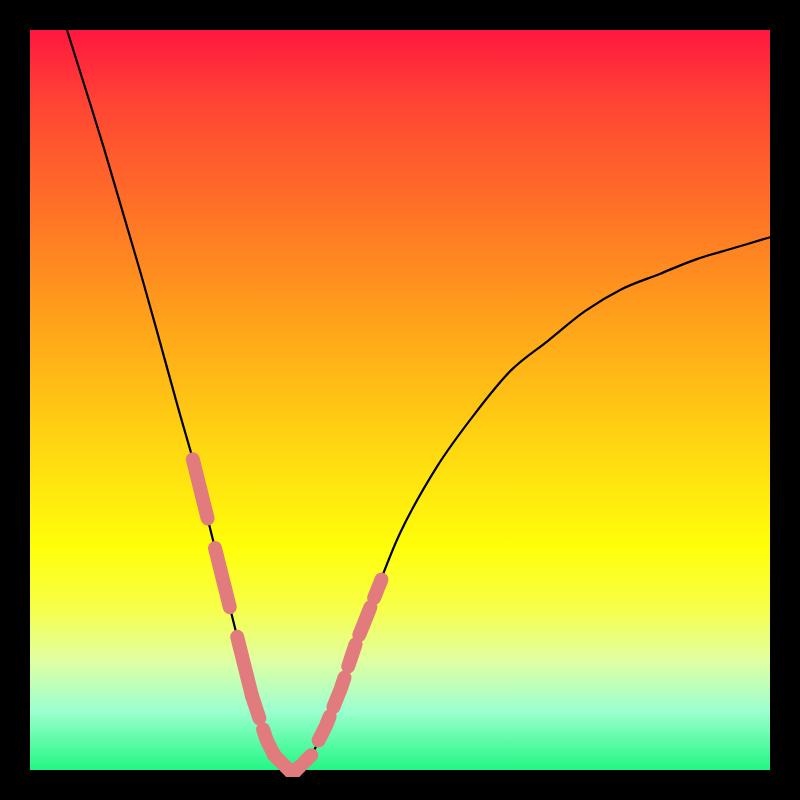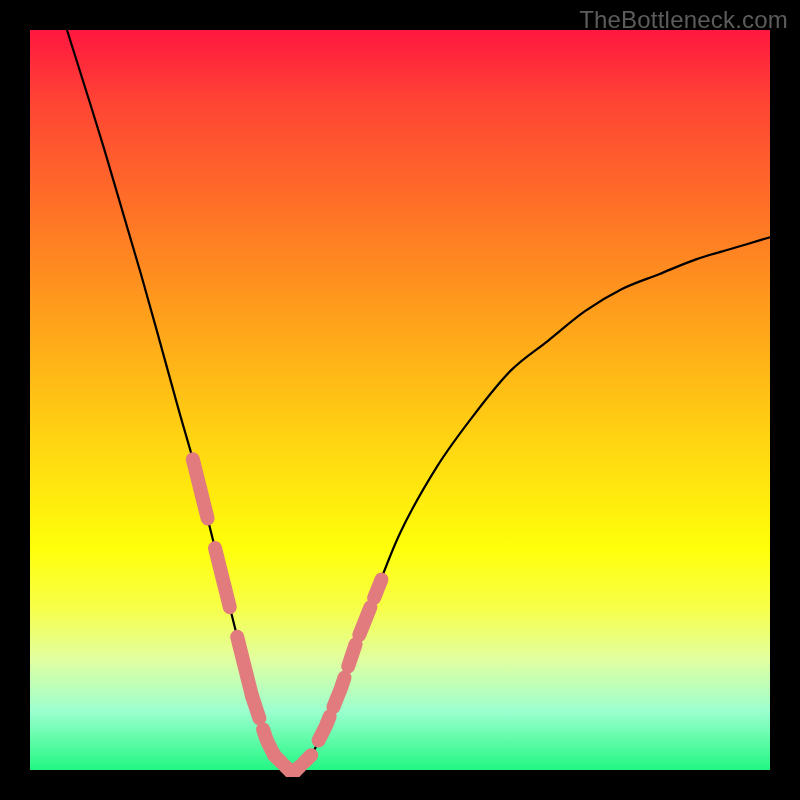--- a/index.html
+++ b/index.html
@@ -51,21 +51,20 @@
     fill: none;
     stroke: #e27b7e;
     stroke-width: 14;
     stroke-linecap: round;
   }
 </style>
 </head>
 <body>
 
 <div class="frame">
-  <div class="watermark">TheBottleneck.com</div>
   <div class="plot">
     <svg class="curve" viewBox="0 0 740 740">
       <path id="main-curve" class="curve-line" d="M 37 0 C 43.166666666666664 19.73333333333333, 61.666666666666664 77.69999999999999, 74 118.39999999999998 C 86.33333333333333 159.09999999999997, 98.66666666666667 201.0333333333333, 111 244.2 C 123.33333333333333 287.3666666666667, 139.36666666666667 346.5666666666667, 148 377.40000000000003 C 156.63333333333333 408.23333333333335, 157.86666666666667 410.7, 162.8 429.2 C 167.73333333333335 447.7, 172.66666666666666 468.66666666666663, 177.6 488.4 C 182.53333333333333 508.1333333333333, 187.46666666666667 527.8666666666667, 192.4 547.6 C 197.33333333333334 567.3333333333334, 202.26666666666668 587.0666666666666, 207.20000000000002 606.8 C 212.13333333333335 626.5333333333333, 218.3 652.4333333333333, 222 666 C 225.7 679.5666666666667, 226.93333333333334 680.8000000000001, 229.4 688.2 C 231.86666666666667 695.6, 234.33333333333334 704.2333333333333, 236.8 710.4 C 239.26666666666668 716.5666666666666, 241.73333333333335 721.5, 244.20000000000002 725.2 C 246.66666666666669 728.9000000000001, 249.13333333333335 730.1333333333333, 251.60000000000002 732.6 C 254.0666666666667 735.0666666666667, 256.53333333333336 738.7666666666667, 259 740 C 261.46666666666664 741.2333333333333, 263.9333333333333 741.2333333333333, 266.4 740 C 268.8666666666667 738.7666666666667, 271.33333333333337 735.0666666666667, 273.8 732.6 C 276.26666666666665 730.1333333333333, 277.5 731.3666666666667, 281.2 725.2 C 284.9 719.0333333333334, 291.06666666666666 706.7, 296 695.6 C 300.93333333333334 684.5, 305.8666666666667 672.1666666666667, 310.8 658.6 C 315.73333333333335 645.0333333333333, 320.6666666666667 627.7666666666667, 325.6 614.2 C 330.53333333333336 600.6333333333334, 333.00000000000006 595.7, 340.40000000000003 577.2 C 347.8 558.7, 358.9 526.6333333333333, 370 503.2 C 381.1 479.76666666666665, 394.66666666666674 456.33333333333337, 407.00000000000006 436.6 C 419.33333333333337 416.8666666666667, 431.6666666666667 400.83333333333337, 444 384.8 C 456.3333333333333 368.76666666666665, 468.6666666666667 352.7333333333333, 481 340.4 C 493.3333333333333 328.06666666666666, 505.6666666666667 320.6666666666667, 518 310.8 C 530.3333333333334 300.93333333333334, 542.6666666666666 289.8333333333333, 555 281.2 C 567.3333333333334 272.56666666666666, 579.6666666666666 265.1666666666667, 592 259 C 604.3333333333334 252.83333333333334, 616.6666666666666 249.13333333333333, 629 244.2 C 641.3333333333334 239.26666666666665, 653.6666666666666 233.7166666666667, 666 229.40000000000003 C 678.3333333333334 225.08333333333337, 690.6666666666666 222.00000000000006, 703 218.30000000000007 C 715.3333333333334 214.60000000000008, 733.8333333333334 209.05000000000004, 740 207.20000000000005"></path>
       <g id="marker-group">
           <path d="M 162.8 429.2 L 164.65 436.6 L 166.5 444 L 168.35 451.4 L 170.20000000000002 458.8 L 172.05 466.2 L 173.89999999999998 473.6 L 175.75 481 L 177.6 488.4" class="marker-seg"></path>
           <path d="M 185 518 L 186.85 525.4 L 188.70000000000002 532.8 L 190.55 540.2 L 192.4 547.6 L 194.25 555 L 196.10000000000002 562.4 L 197.95000000000002 569.8 L 199.8 577.2" class="marker-seg"></path>
           <path d="M 207.20000000000002 606.8 L 209.04999999999998 614.2 L 210.89999999999998 621.6 L 212.74999999999997 629 L 214.6 636.4 L 216.45 643.8 L 218.29999999999998 651.2 L 220.14999999999998 658.6 L 222 666" class="marker-seg"></path>
           <path d="M 222 666 L 222.925 668.775 L 223.85 671.55 L 224.775 674.325 L 225.7 677.1 L 226.62500000000003 679.875 L 227.54999999999998 682.65 L 228.47500000000002 685.425 L 229.4 688.2" class="marker-seg"></path>
           <path d="M 233.1 699.3 L 234.4875 703.4625 L 235.87499999999997 707.625 L 237.2625 711.325 L 238.65 714.1 L 240.03750000000002 716.875 L 241.42499999999998 719.65 L 242.8125 722.425 L 244.20000000000002 725.2" class="marker-seg"></path>
           <path d="M 244.20000000000002 725.2 L 245.125 726.125 L 246.05 727.05 L 246.975 727.975 L 247.9 728.9 L 248.825 729.825 L 249.75000000000003 730.75 L 250.67499999999998 731.675 L 251.60000000000002 732.6" class="marker-seg"></path>

